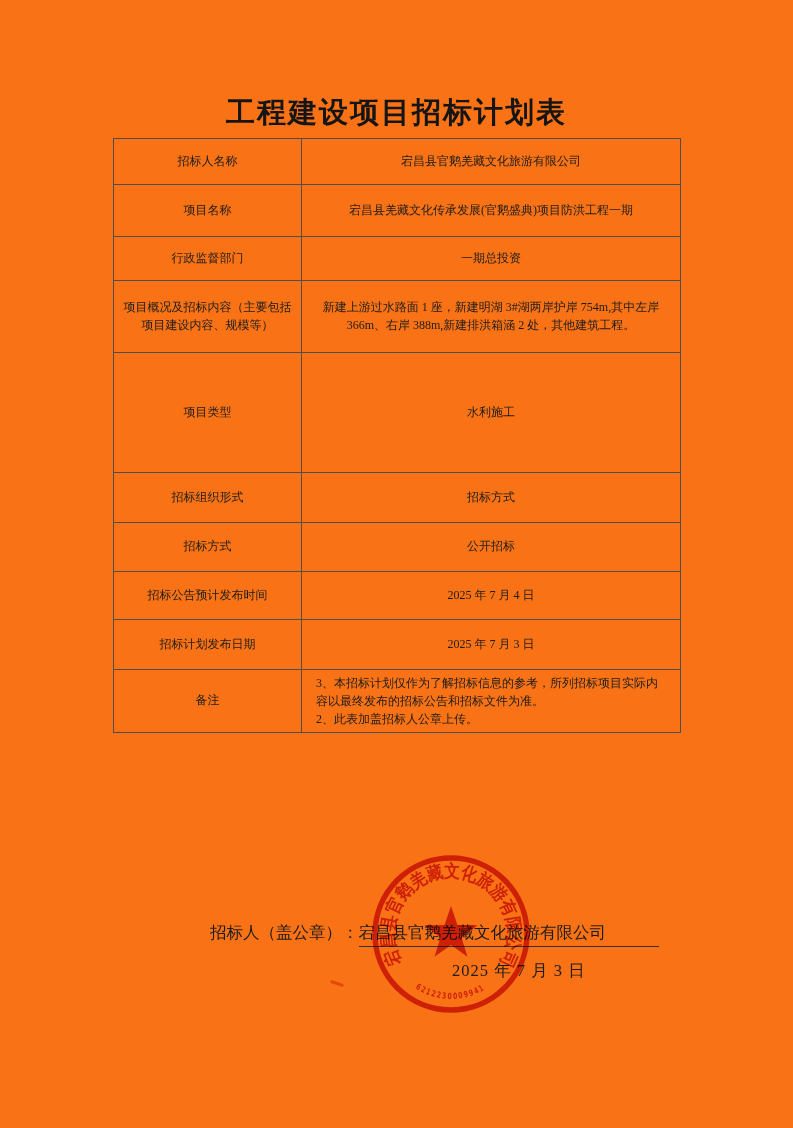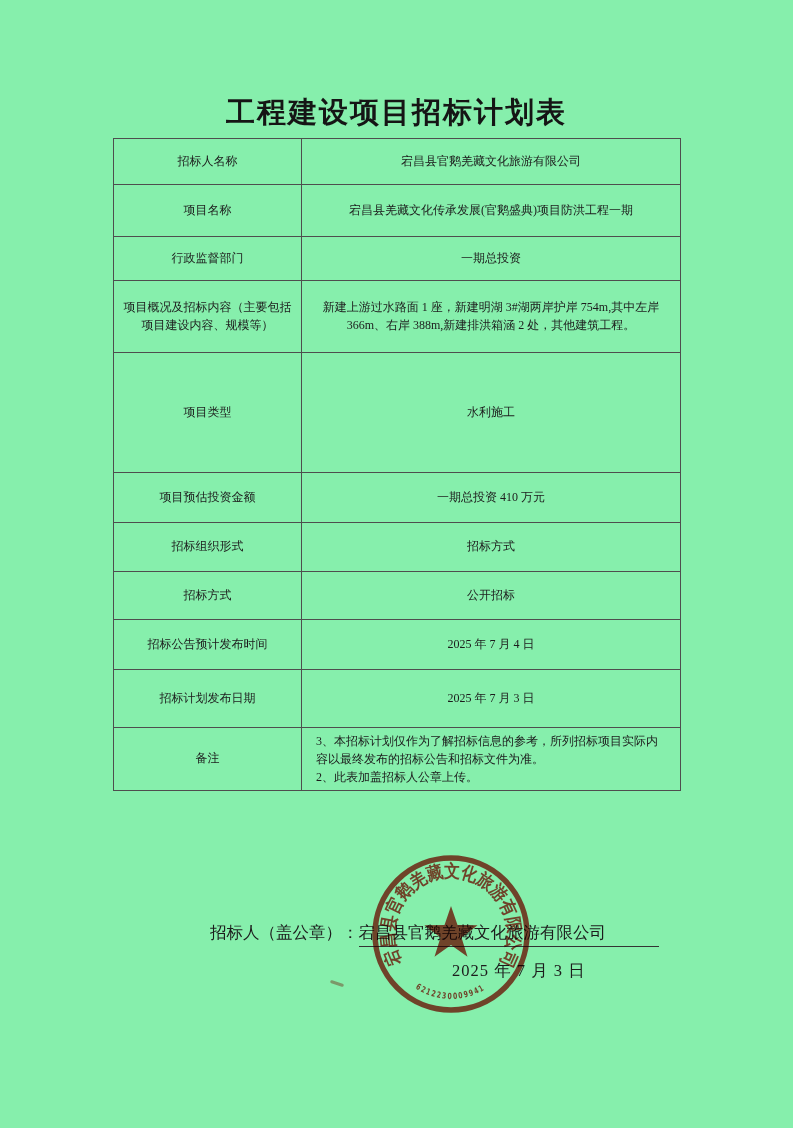--- a/index.html
+++ b/index.html
@@ -4,21 +4,21 @@
 <style>
   * { margin: 0; padding: 0; box-sizing: border-box; }
   html, body { background: #ffffff; }
   body {
     width: 793px; height: 1128px;
     position: relative;
     font-family: "Liberation Serif", "DejaVu Serif", serif;
     color: #1c1c1c;
     overflow: hidden;
   }
-  .page { position: absolute; inset: 0; background: #86efac; }
+  .page { position: absolute; inset: 0; background: #f97316; }
 
   .doc-title {
     position: absolute;
     top: 93px; left: 0; width: 100%;
     text-align: center;
     font-size: 29px;
     font-weight: bold;
     letter-spacing: 2px;
     color: #151515;
   }
@@ -125,24 +125,20 @@
       </tr>
       <tr>
         <td class="label-cell">项目概况及招标内容（主要包括项目建设内容、规模等）</td>
         <td class="value-cell">新建上游过水路面 1 座，新建明湖 3#湖两岸护岸 754m,其中左岸 366m、右岸 388m,新建排洪箱涵 2 处，其他建筑工程。</td>
       </tr>
       <tr>
         <td class="label-cell">项目类型</td>
         <td class="value-cell">水利施工</td>
       </tr>
       <tr>
-        <td class="label-cell">项目预估投资金额</td>
-        <td class="value-cell">一期总投资 410 万元</td>
-      </tr>
-      <tr>
         <td class="label-cell">招标组织形式</td>
         <td class="value-cell">招标方式</td>
       </tr>
       <tr>
         <td class="label-cell">招标方式</td>
         <td class="value-cell">公开招标</td>
       </tr>
       <tr>
         <td class="label-cell">招标公告预计发布时间</td>
         <td class="value-cell">2025 年 7 月 4 日</td>

